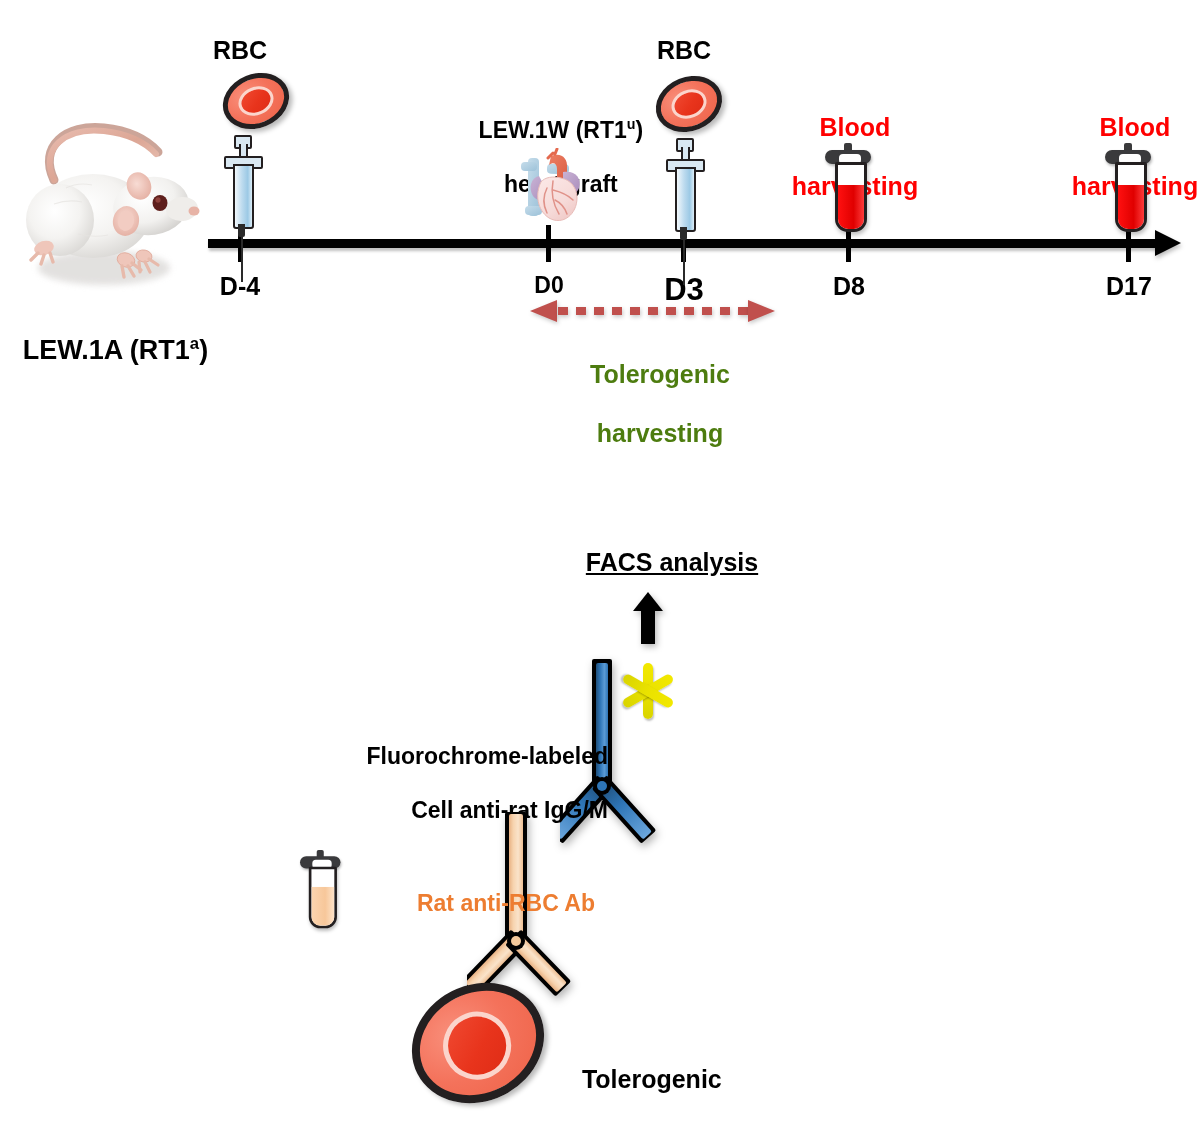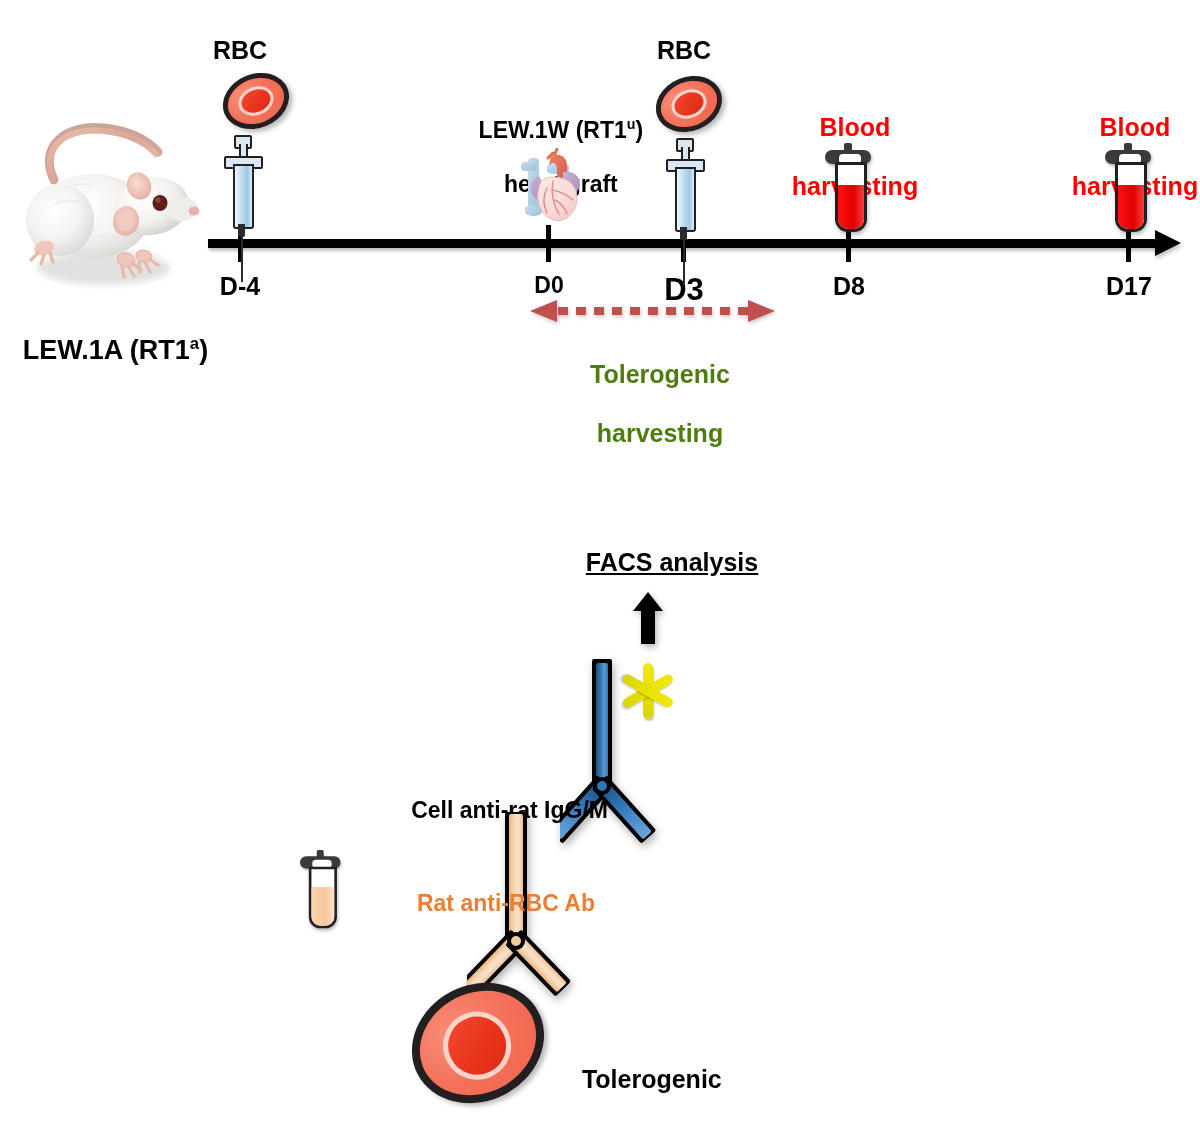--- a/index.html
+++ b/index.html
@@ -443,21 +443,21 @@
       <rect x="32" y="126" width="20" height="74" fill="#000000" rx="2"></rect>
       <rect x="36" y="130" width="12" height="68" fill="url(#abBlueArm)" rx="2"></rect>
     </g>
 
     <circle cx="42" cy="131" r="9" fill="#000000"></circle>
     <circle cx="42" cy="131" r="5" fill="#2E75B6"></circle>
   </svg>
 </div>
 
 <div class="lbl" style="left:340px; top:716px; width:268px; font-size:23px; text-align:right;">
-  <br>
+  <span class="olive">Fluorochrome-labeled</span><br>
   <span class="navy">Cell anti-rat IgG/M</span>
 </div>
 
 <div class="ab" style="left:467px; top:812px; width:150px; height:200px; filter:drop-shadow(2px 4px 4px rgba(0,0,0,0.3));">
   <svg viewBox="0 0 150 200" width="150" height="200" xmlns="http://www.w3.org/2000/svg">
     <defs>
       <linearGradient id="abPeach" x1="0%" y1="0%" x2="100%" y2="0%">
         <stop offset="0%" stop-color="#E8B183"></stop>
         <stop offset="30%" stop-color="#F7D3AE"></stop>
         <stop offset="65%" stop-color="#FAE3CA"></stop>

